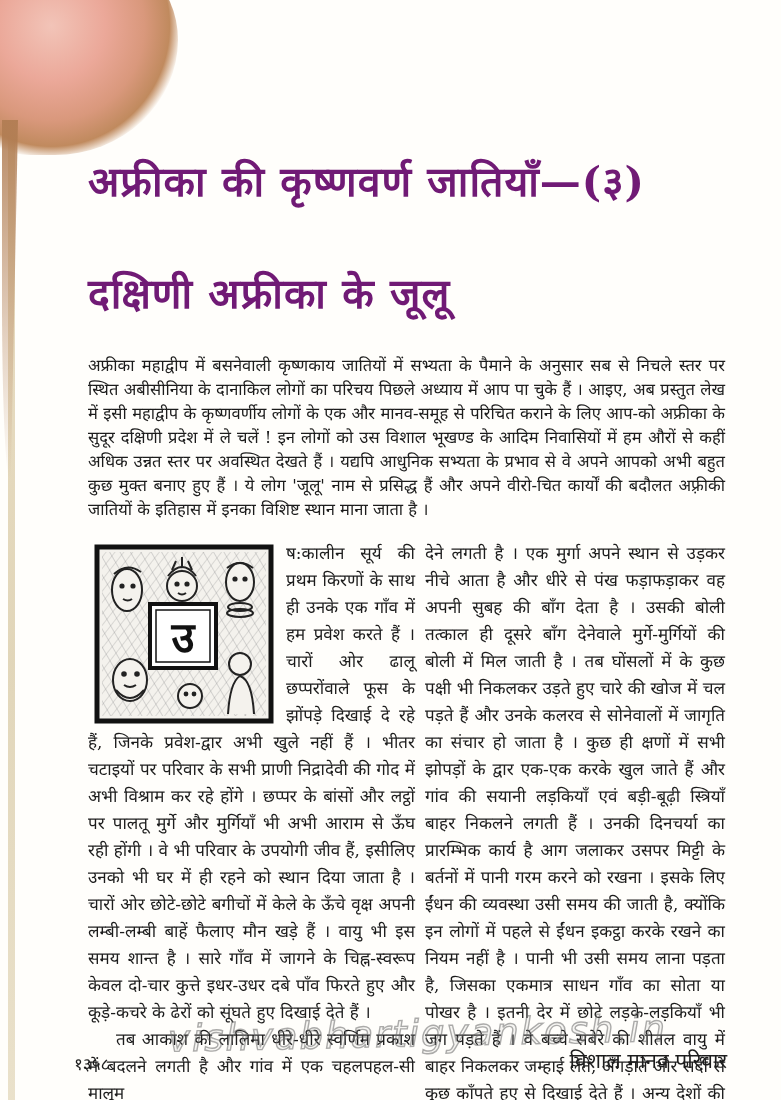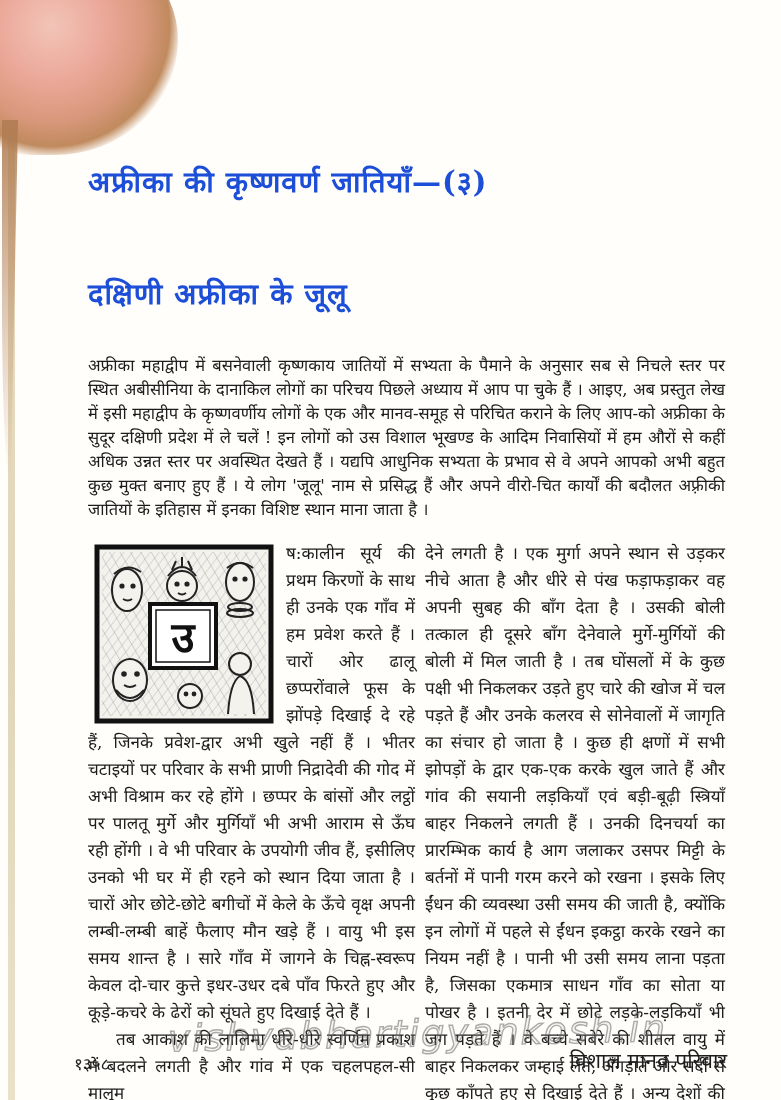--- a/index.html
+++ b/index.html
@@ -28,22 +28,22 @@
     position:absolute;left:2px;top:120px;width:16px;height:360px;
     background:linear-gradient(180deg,rgba(176,124,82,.9),rgba(176,124,82,.35) 60%,rgba(176,124,82,0));
     border-radius:0 0 60% 60%;
     clip-path:polygon(0 0,100% 0,55% 100%,0 100%);
   }
 
   .content{position:absolute;left:88px;top:150px;width:637px;}
 
   
   .title{
-    font-weight:bold;color:#1d4ed8;line-height:64px;
-    font-size:29px;letter-spacing:1px;
+    font-weight:bold;color:#701a75;line-height:64px;
+    font-size:41px;letter-spacing:1px;
     text-shadow:3px 3px 0 rgba(40,40,40,.30), 1px 1px 0 rgba(255,255,255,.6) inset;
     margin:0 0 28px 0;
   }
   .title .t2{display:block;margin-top:48px;}
 
   p{margin:0;text-align:justify;}
   .intro{font-size:16.5px;line-height:24px;margin-bottom:18px;}
 
   .columns{display:flex;gap:10px;margin-top:2px;}
   .col{font-size:17px;line-height:27px;}

